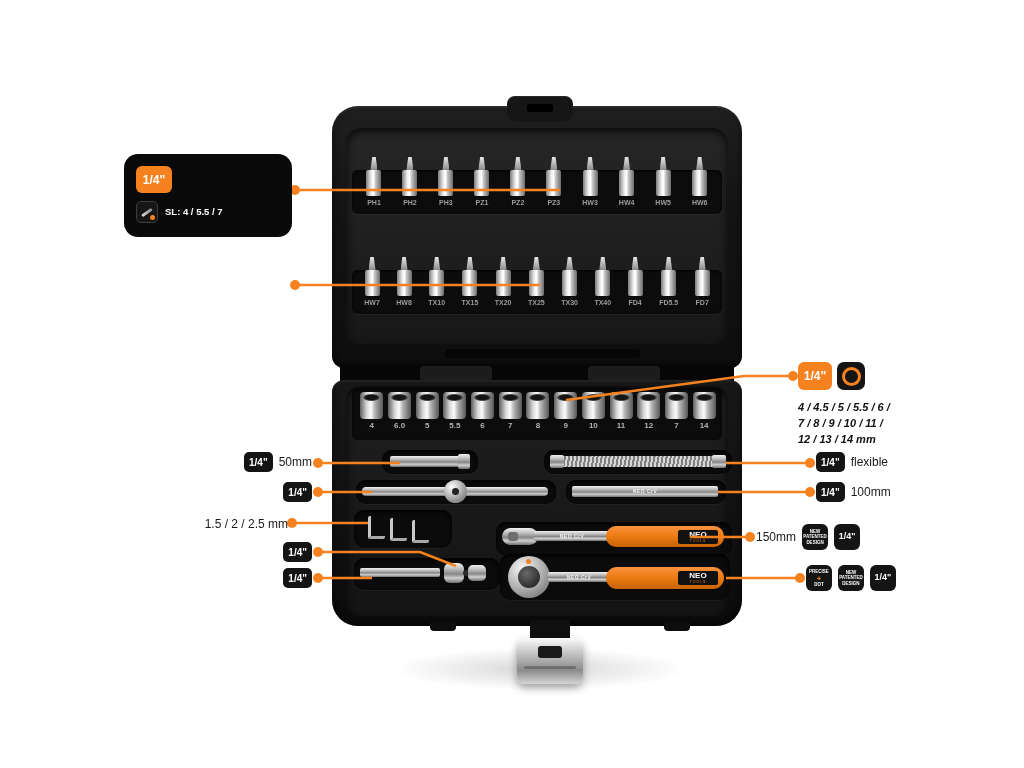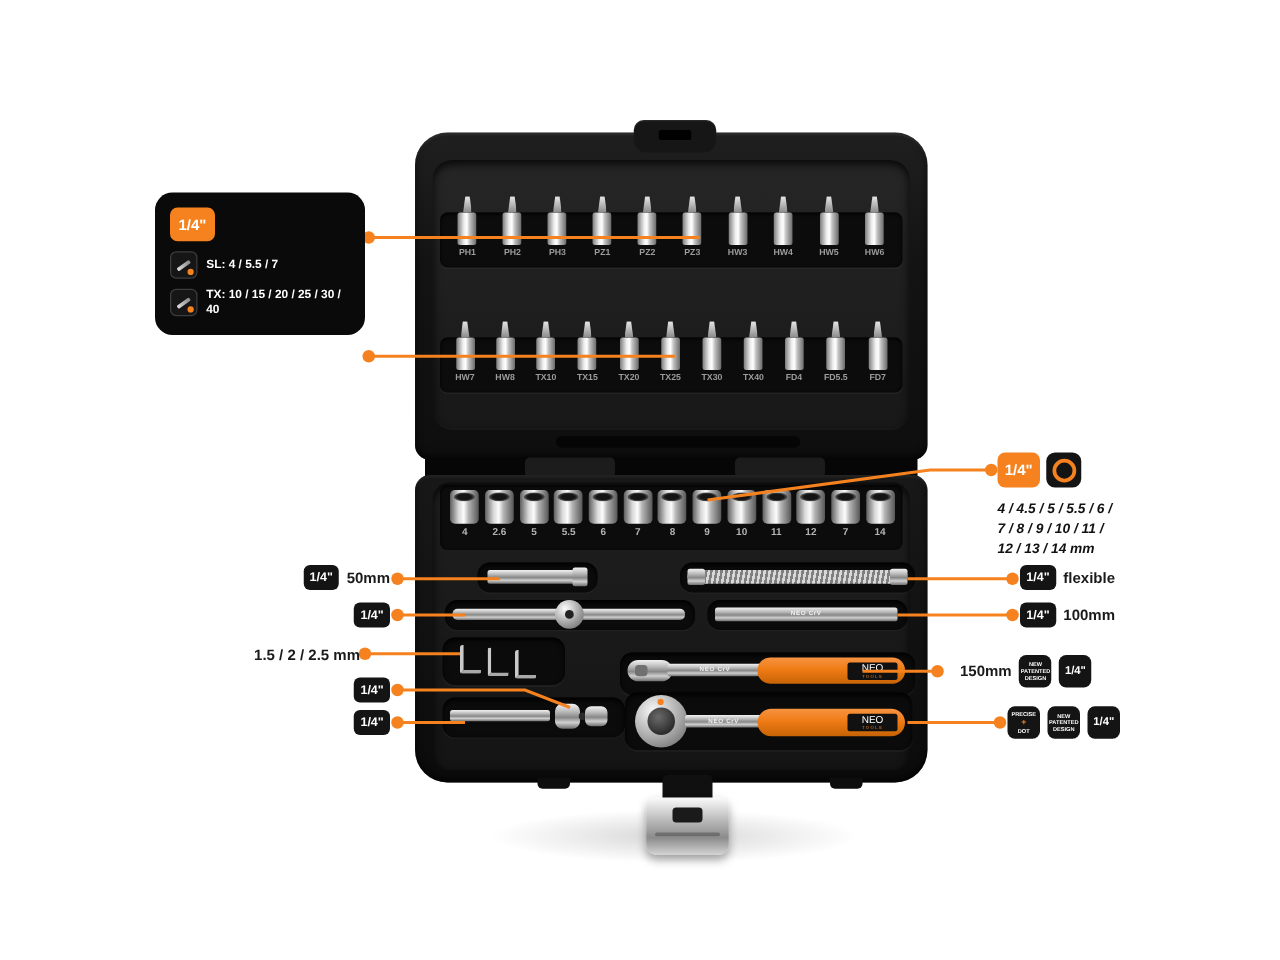--- a/index.html
+++ b/index.html
@@ -65,21 +65,21 @@
   .ext100-print{left:572px;top:489px;width:146px;}
   .hexkey{width:14px;height:20px;border-left:3px solid #c9c9c9;border-bottom:3px solid #a9a9a9;border-radius:2px;}
   .hx1{left:368px;top:516px;}.hx2{left:390px;top:518px;}.hx3{left:412px;top:520px;}
   .r150-head{left:502px;top:528px;width:36px;height:17px;border-radius:9px;}
   .r150-lever{left:508px;top:532px;width:10px;height:9px;background:#707070;border-radius:3px;}
   .r150-shaft{left:534px;top:531px;width:76px;height:10px;border-radius:2px;}
   .r150-print{left:536px;top:534px;width:72px;}
   .r150-handle{left:606px;top:526px;width:118px;height:21px;border-radius:10px;}
   .logo-box{background:#111;border-radius:2px;display:flex;flex-direction:column;align-items:center;justify-content:center;}
   .r150-logo{left:678px;top:530px;width:40px;height:14px;}
-  .logo-neo{font-size:8px;font-weight:normal;color:#fff;line-height:1;}
+  .logo-neo{font-size:8px;font-weight:bold;color:#fff;line-height:1;}
   .logo-tools{font-size:3.5px;color:#f5821f;line-height:1.2;letter-spacing:1px;}
   .bar2-rod{left:360px;top:568px;width:80px;height:9px;border-radius:2px;}
   .joint-k1{left:444px;top:563px;width:20px;height:20px;border-radius:6px;}
   .joint-pin{left:463px;top:570px;width:6px;height:6px;border-radius:50%;background:#2a2a2a;}
   .joint-k2{left:468px;top:565px;width:18px;height:16px;border-radius:5px;}
   .r2-head{left:508px;top:556px;width:42px;height:42px;border-radius:50%;background:radial-gradient(circle at 35% 30%,#f8f8f8,#a8a8a8 55%,#5c5c5c);}
   .r2-head-inner{left:518px;top:566px;width:22px;height:22px;border-radius:50%;background:radial-gradient(circle at 40% 35%,#6a6a6a,#2e2e2e 70%);}
   .r2-dot{left:526px;top:559px;width:5px;height:5px;border-radius:50%;background:#f5821f;}
   .r2-neck{left:548px;top:572px;width:62px;height:10px;border-radius:2px;}
   .r2-print{left:550px;top:575px;width:58px;}
@@ -110,33 +110,33 @@
   .socket-callout{left:798px;top:362px;width:132px;z-index:10;}
   .sc-badges{display:flex;gap:5px;align-items:center;}
   .sc-size-badge{width:34px;height:28px;background:#f5821f;color:#fff;border-radius:6px;font-weight:bold;font-size:12px;display:flex;align-items:center;justify-content:center;}
   .sc-icon{width:28px;height:28px;background:#141414;border-radius:7px;display:flex;align-items:center;justify-content:center;}
   .sc-icon-ring{width:13px;height:13px;border:3.5px solid #f5821f;border-radius:50%;}
   .sc-sizes{margin-top:10px;font-size:11px;font-weight:bold;color:#111;line-height:1.45;white-space:pre-line;font-style:italic;}
 
   
   .callout{position:absolute;display:flex;align-items:center;gap:6px;z-index:10;}
   .co-badge{min-width:18px;height:20px;padding:0 5px;background:#141414;color:#fff;border-radius:5px;font-size:10px;font-weight:bold;display:flex;align-items:center;justify-content:center;}
-  .co-label{font-size:12px;font-weight:bold;color:#1a1a1a;white-space:nowrap;}
+  .co-label{font-size:12px;font-weight:normal;color:#1a1a1a;white-space:nowrap;}
   .mini-badge{width:26px;height:26px;background:#141414;color:#fff;border-radius:6px;display:flex;flex-direction:column;align-items:center;justify-content:center;text-align:center;font-size:4.5px;font-weight:bold;line-height:1.25;box-sizing:border-box;padding:1px;}
   .mini-badge.size{font-size:9px;}
   .plus-icon{color:#f5821f;font-size:7px;line-height:1;font-weight:bold;}
   .plus-icon::before{content:"+";}
   .co-ext50{right:712px;top:452px;}
   .co-tbar{right:712px;top:482px;}
   .co-hex{right:736px;top:517px;}
   .co-joint{right:712px;top:542px;}
   .co-spinner{right:712px;top:568px;}
   .co-flex{left:816px;top:452px;}
   .co-100{left:816px;top:482px;}
-  .co-150{left:756px;top:524px;margin-left:12px;}
+  .co-150{left:756px;top:524px;}
   .co-r2{left:806px;top:565px;}
 </style>
 </head>
 <body>
 
 <div class="stage">
 
   <div class="abs case-shadow"></div>
 
   <div class="abs lid-body"></div>
@@ -287,21 +287,21 @@
   <div class="abs socket-strip"></div>
   <div class="abs sockets-row">
 
       <div class="socket">
         <div class="socket-body"></div>
         <div class="socket-label">4</div>
       </div>
 
       <div class="socket">
         <div class="socket-body"></div>
-        <div class="socket-label">2.6</div>
+        <div class="socket-label">6.0</div>
       </div>
 
       <div class="socket">
         <div class="socket-body"></div>
         <div class="socket-label">5</div>
       </div>
 
       <div class="socket">
         <div class="socket-body"></div>
         <div class="socket-label">5.5</div>
@@ -449,24 +449,20 @@
     <div>
 
         <div class="spec-row">
           <div class="spec-icon"></div>
           <div class="spec-label">SL: 4 / 5.5 / 7</div>
         </div>
 
 
 
 
-        <div class="spec-row">
-          <div class="spec-icon"></div>
-          <div class="spec-label">TX: 10 / 15 / 20 / 25 / 30 / 40</div>
-        </div>
       </div>
   </div>
 
   <div class="abs socket-callout">
     <div class="sc-badges">
       <div class="sc-size-badge">1/4"</div>
       <div class="sc-icon">
         <div class="sc-icon-ring"></div>
       </div>
     </div>

